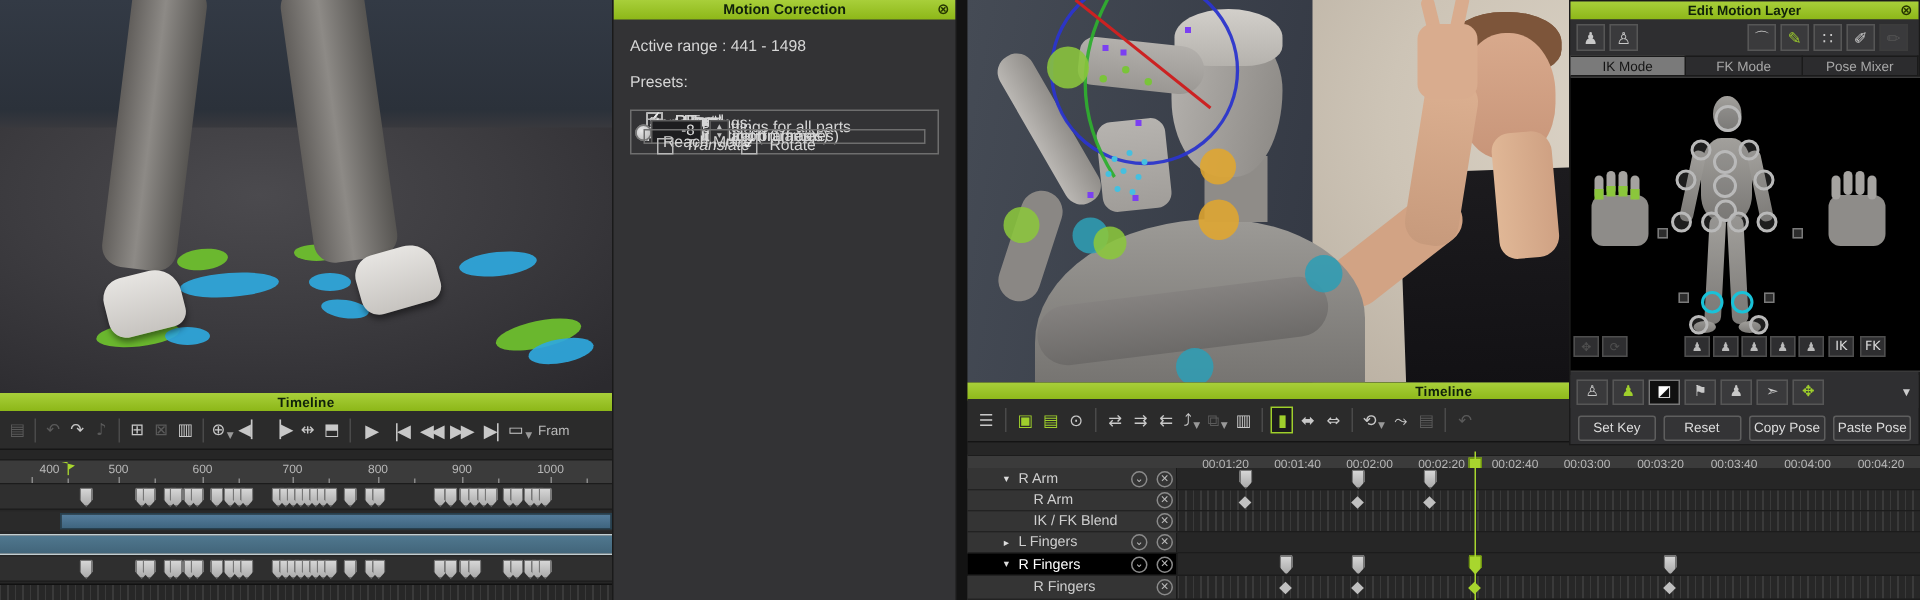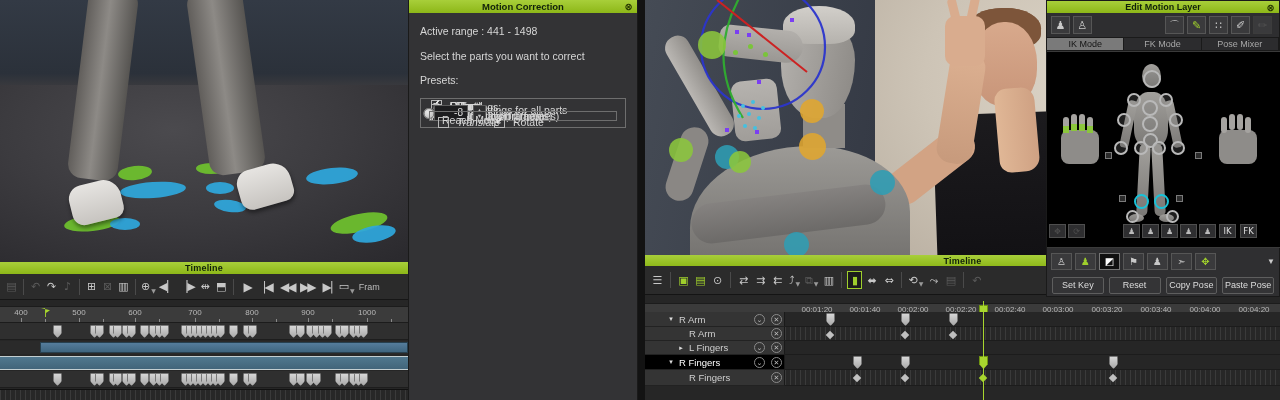--- a/index.html
+++ b/index.html
@@ -232,21 +232,21 @@
         <span class="tb-icon big">▶</span>
         <span class="tb-icon big">|◀</span>
         <span class="tb-icon big">◀◀</span>
         <span class="tb-icon big">▶▶</span>
         <span class="tb-icon big">▶|</span>
         <span class="tb-icon">▭<span class="caret">▼</span></span>
         <span class="lt-frame-label">Fram</span>
       </div>
     <div class="lt-ruler ruler" id="left-ruler">
       <div class="lt-flag" style="left: 41px;"></div>
-    <span class="rl-label" style="left: 21px; text-align: right;">400</span>
+    <span class="rl-label" style="left: 33px; text-align: right;">400</span>
         <div class="rl-tick" style="left: 21px;"></div>
         <div class="rl-tick" style="left: 45px; height: 3px;"></div>
         <span class="rl-label" style="left: 79px;">500</span>
         <div class="rl-tick" style="left: 79px;"></div>
         <div class="rl-tick" style="left: 103px; height: 3px;"></div>
         <span class="rl-label" style="left: 135px;">600</span>
         <div class="rl-tick" style="left: 135px;"></div>
         <div class="rl-tick" style="left: 159px; height: 3px;"></div>
         <span class="rl-label" style="left: 195px;">700</span>
         <div class="rl-tick" style="left: 195px;"></div>
@@ -336,21 +336,20 @@
     <div class="lt-striped striped"></div>
   </section>
 
   <section class="motion-dialog">
     <div class="md-header">
       <span style="position:static;">Motion Correction</span>
       <span class="dlg-close">⊗</span>
     </div>
     <div class="md-body">
       <div class="md-row">Active range : 441 - 1498</div>
-      <div class="md-instruction">Select the parts you want to correct</div>
       <div class="md-presets">
         <span style="position:static;">Presets:</span>
       </div>
       <div class="md-parts">
         <div class="cb-row">
             <span class="cb"></span>
             <span style="position:static;">LHand</span>
           </div>
         <div class="cb-row">
             <span class="cb"></span>
@@ -579,21 +578,28 @@
               <span class="rt-label">R Arm</span>
               <span class="circ">✕</span>
             </div>
             <div class="rt-lane striped">
               <div class="dia" style="left: 42px;"></div>
               <div class="dia" style="left: 117px;"></div>
               <div class="dia" style="left: 165px;"></div>
             </div>
           </div>
           <div class="rt-row" style="height: 14px;">
-            <div class="rt-name" style="padding-left: 32px;">
+            <div class="rt-name" style="padding-left: 44px;">
+              <span class="rt-label">IK / FK Blend</span>
+              <span class="circ">✕</span>
+            </div>
+            <div class="rt-lane striped"></div>
+          </div>
+          <div class="rt-row" style="height: 14px;">
+            <div class="rt-name" style="padding-left: 22px;">
               <span class="rt-tri">▸</span>
               <span class="rt-label">L Fingers</span>
               <span class="circ">⌄</span>
               <span class="circ">✕</span>
             </div>
             <div class="rt-lane"></div>
           </div>
           <div class="rt-row selected" style="height: 15px;">
             <div class="rt-name" style="padding-left: 22px;">
               <span class="rt-tri">▾</span>

